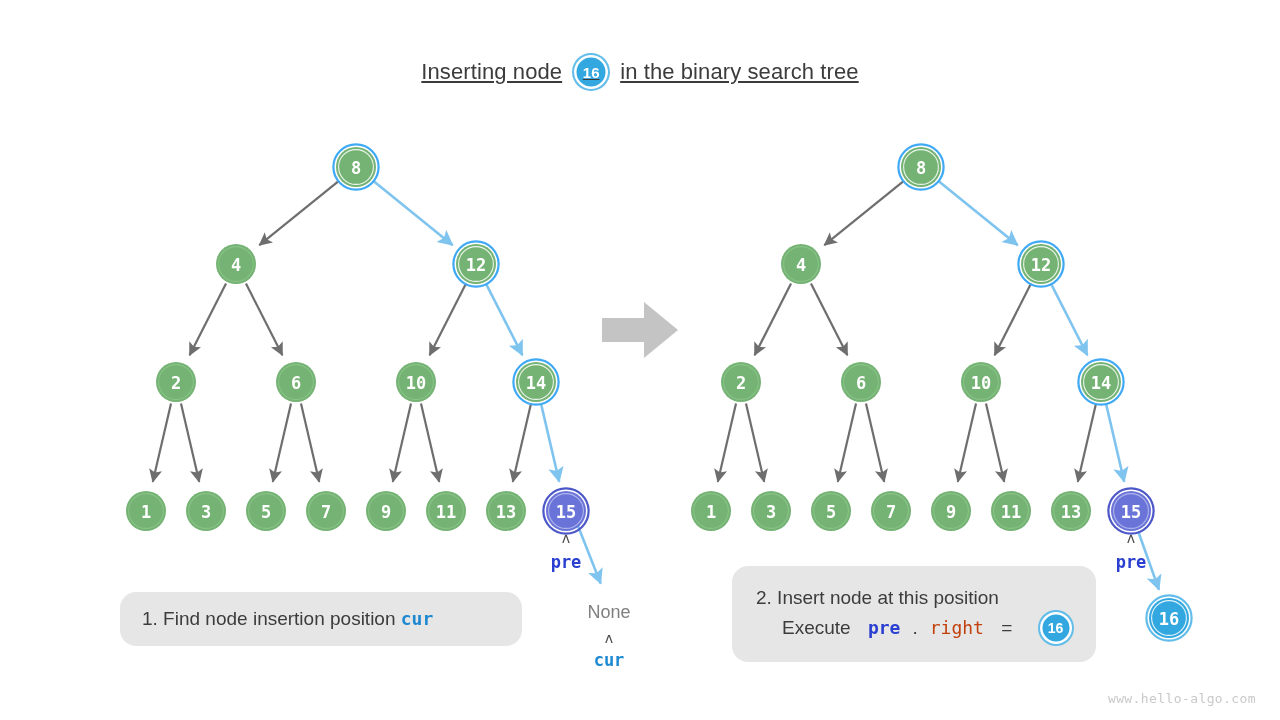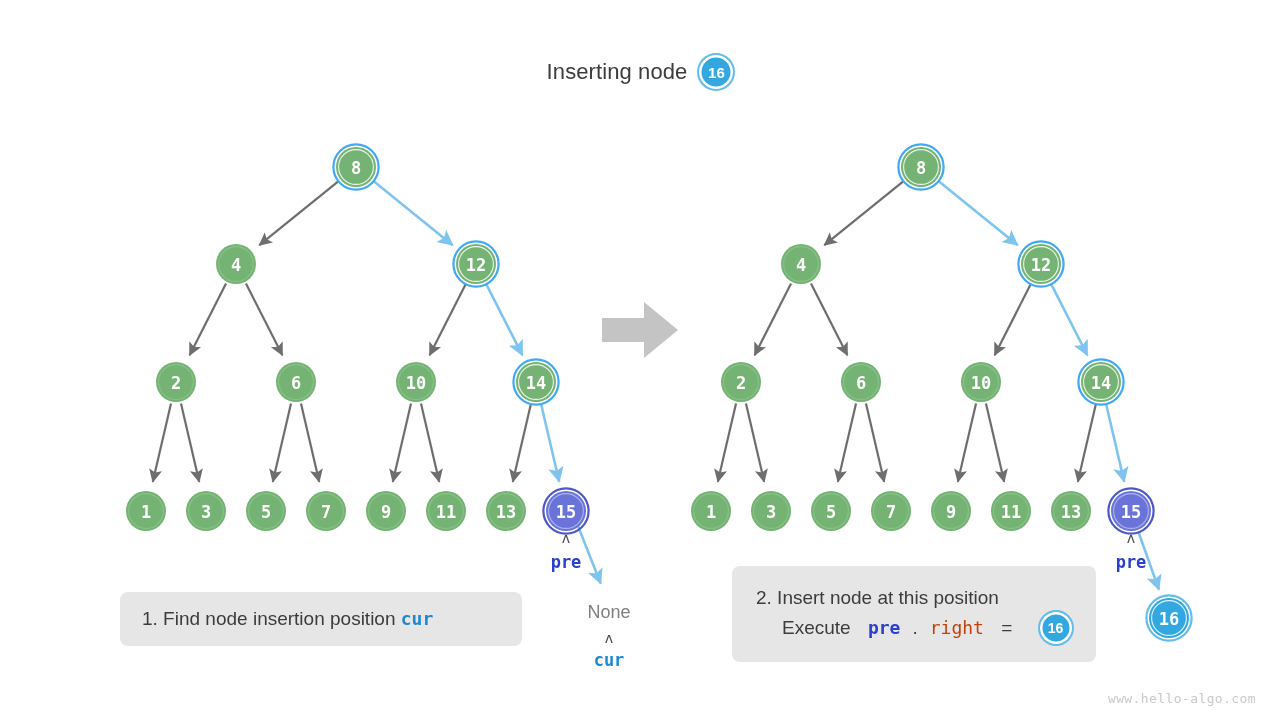--- a/index.html
+++ b/index.html
@@ -25,20 +25,21 @@
   .title-bar {
     position: absolute;
     top: 50px;
     left: 0;
     width: 1280px;
     height: 44px;
     display: flex;
     align-items: center;
     justify-content: center;
     gap: 12px;
+    text-decoration: underline;
   }
   .title-text {
     font-size: 22px;
     color: #3c3c3c;
     letter-spacing: 0.1px;
     white-space: pre;
   }
   .inline-node {
     width: 34px;
     height: 34px;
@@ -93,21 +94,21 @@
   .mid-arrow {
     position: absolute;
     left: 600px;
     top: 300px;
   }
 
   
   .caption {
     position: absolute;
     background: #e6e6e6;
-    border-radius: 8px;
+    border-radius: 16px;
     color: #3c3c3c;
     font-size: 19px;
     display: flex;
     flex-direction: column;
     justify-content: center;
     box-sizing: border-box;
   }
   #caption-1 {
     left: 120px;
     top: 592px;
@@ -165,20 +166,21 @@
   }
 </style>
 </head>
 <body>
 
 <div id="stage">
 
   <div class="title-bar">
     <span class="title-text">Inserting node</span>
     <span class="inline-node">16</span>
+    <span class="title-text">in the binary search tree</span>
   </div>
 
   <svg class="tree" id="tree-left" width="648" height="700">
       <defs>
         <marker id="ah-left-gray" markerWidth="7" markerHeight="7" refX="5.6" refY="3" orient="auto" markerUnits="strokeWidth">
           <path d="M0,0 L6,3 L0,6 L1.3,3 Z" fill="#6e6e6e"></path>
         </marker>
         <marker id="ah-left-blue" markerWidth="7" markerHeight="7" refX="5.6" refY="3" orient="auto" markerUnits="strokeWidth">
           <path d="M0,0 L6,3 L0,6 L1.3,3 Z" fill="#7fc4ef"></path>
         </marker>

